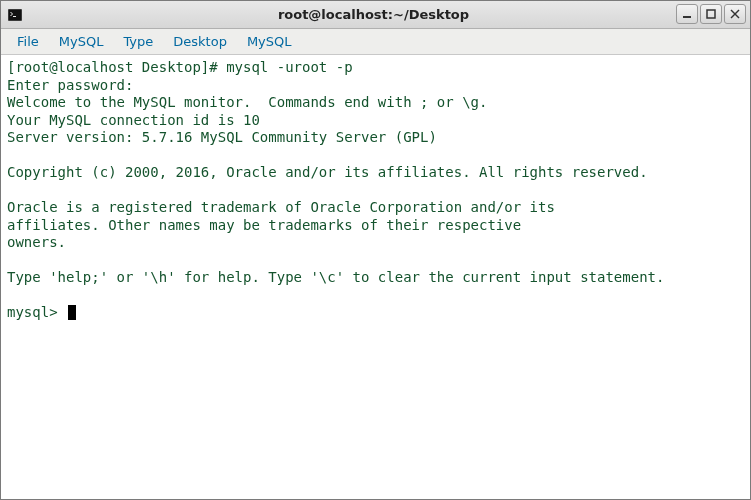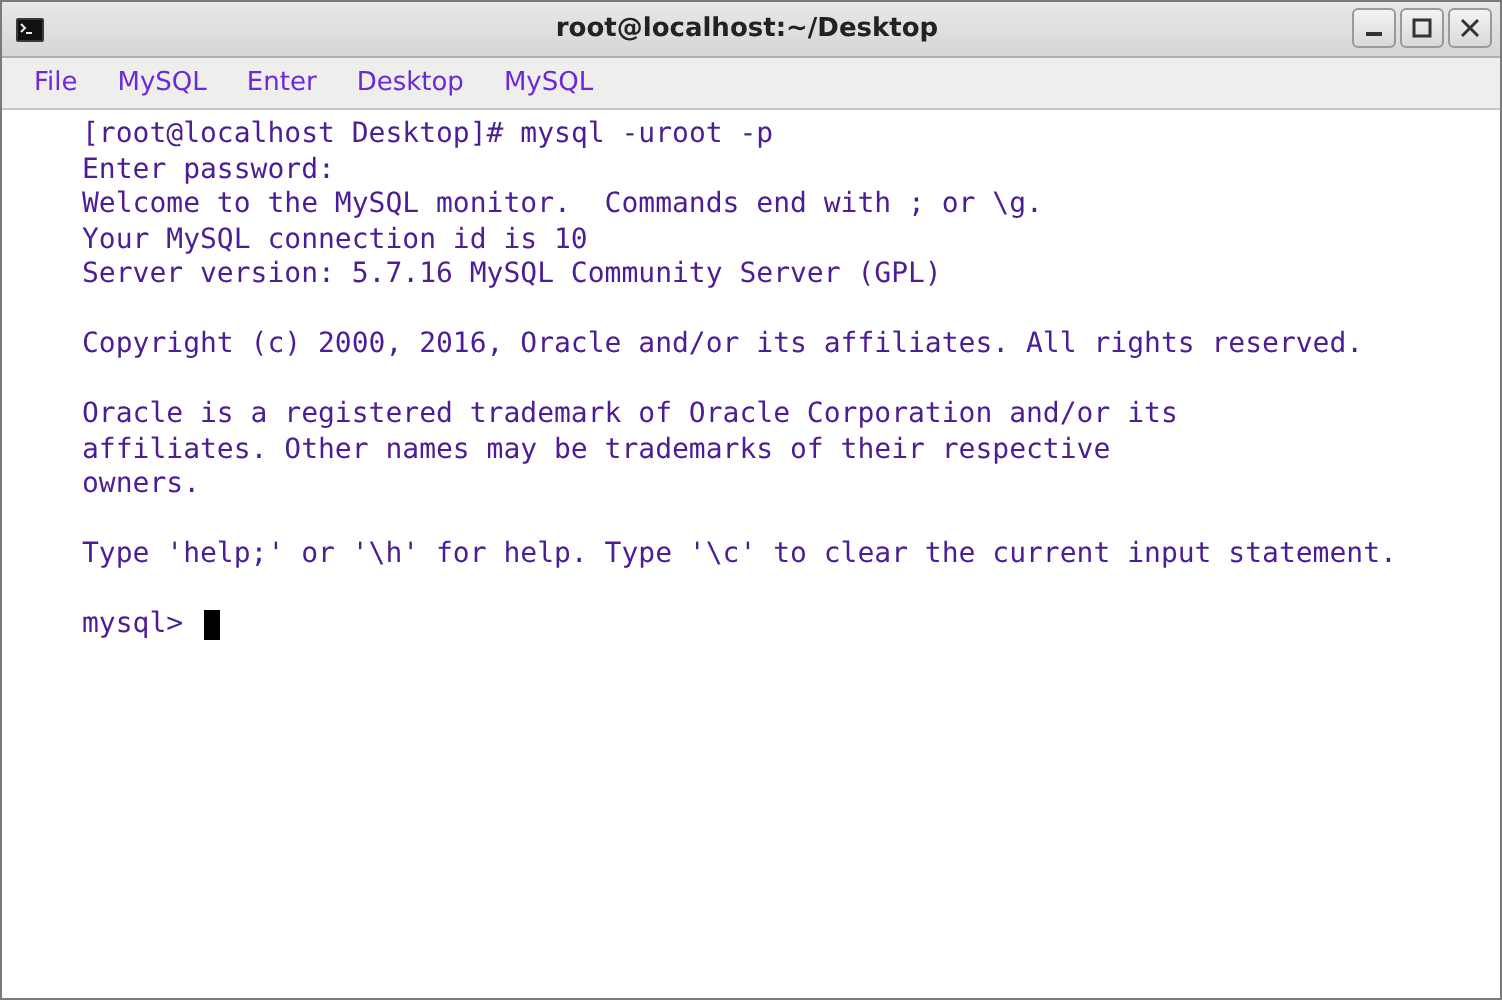--- a/index.html
+++ b/index.html
@@ -58,38 +58,37 @@
   }
   .win-btn svg { display:block; }
   .menubar {
     height: 26px;
     background: #eeeeec;
     border-bottom: 1px solid #c8c8c8;
     display: flex;
     align-items: center;
     padding: 0 6px;
     font-size: 13px;
-    color: #6d28d9;
+    color: #0369a1;
     gap: 0;
   }
   .menu-item {
     padding: 3px 10px;
     cursor: pointer;
   }
   .terminal {
     background: #fff;
-    color: #4c1d95;
+    color: #14532d;
     font-family: "DejaVu Sans Mono", "Liberation Mono", monospace;
     font-size: 14px;
     line-height: 1.25;
     padding: 4px 6px;
     white-space: pre-wrap;
     overflow: hidden;
     height: calc(500px - 28px - 26px - 2px);
-    margin-left: 34px;
   }
   .prompt-line { display: inline; }
   .cursor-block {
     display: inline-block;
     width: 8px;
     height: 15px;
     background: #000;
     vertical-align: text-bottom;
     margin-left: 2px;
   }
@@ -123,21 +122,21 @@
         <line x1="1" y1="1" x2="9" y2="9" stroke="#333" stroke-width="1.5"></line>
         <line x1="9" y1="1" x2="1" y2="9" stroke="#333" stroke-width="1.5"></line>
       </svg>
     </div>
   </div>
 </div>
 
 <div class="menubar">
   <div class="menu-item">File</div>
   <div class="menu-item">MySQL</div>
-  <div class="menu-item">Enter</div>
+  <div class="menu-item">Type</div>
   <div class="menu-item">Desktop</div>
   <div class="menu-item">MySQL</div>
 </div>
 
 <div class="terminal"><span class="prompt-line">[root@localhost Desktop]# </span><span>mysql -uroot -p</span>
 <span>Enter password: </span>
 <span>Welcome to the MySQL monitor.  Commands end with ; or \g.</span>
 <span>Your MySQL connection id is 10</span>
 <span>Server version: 5.7.16 MySQL Community Server (GPL)</span>
 <span></span>

